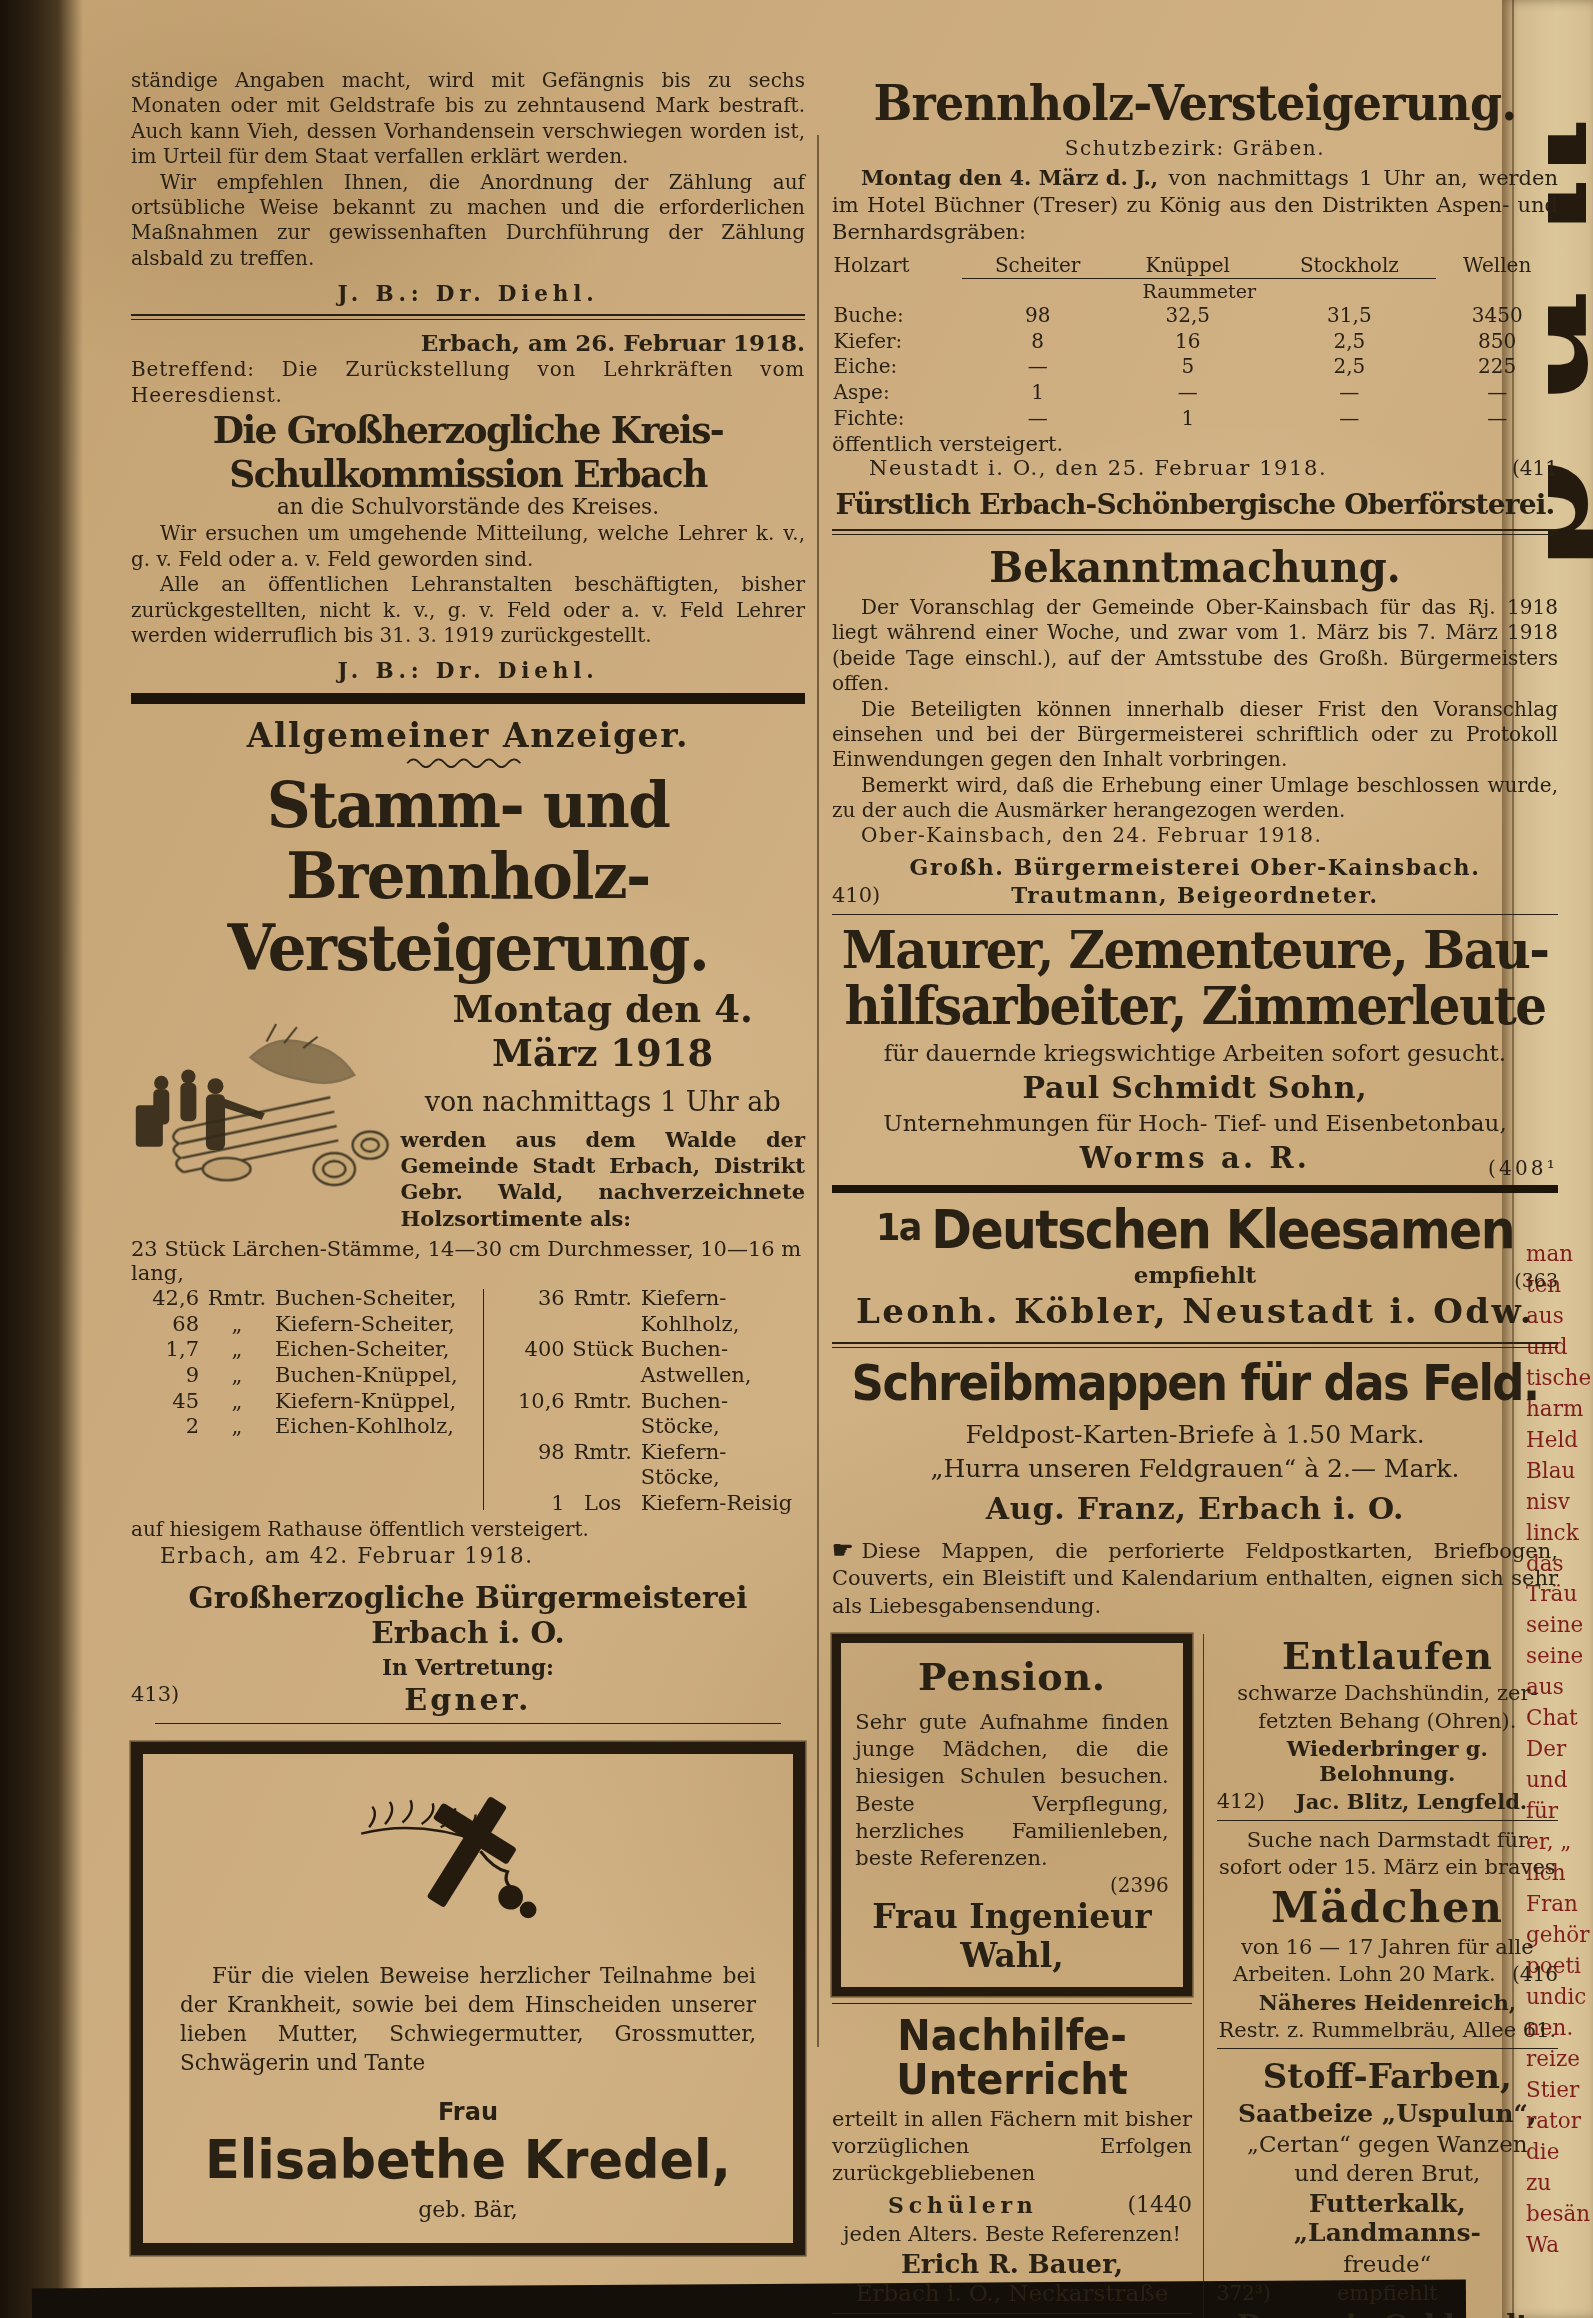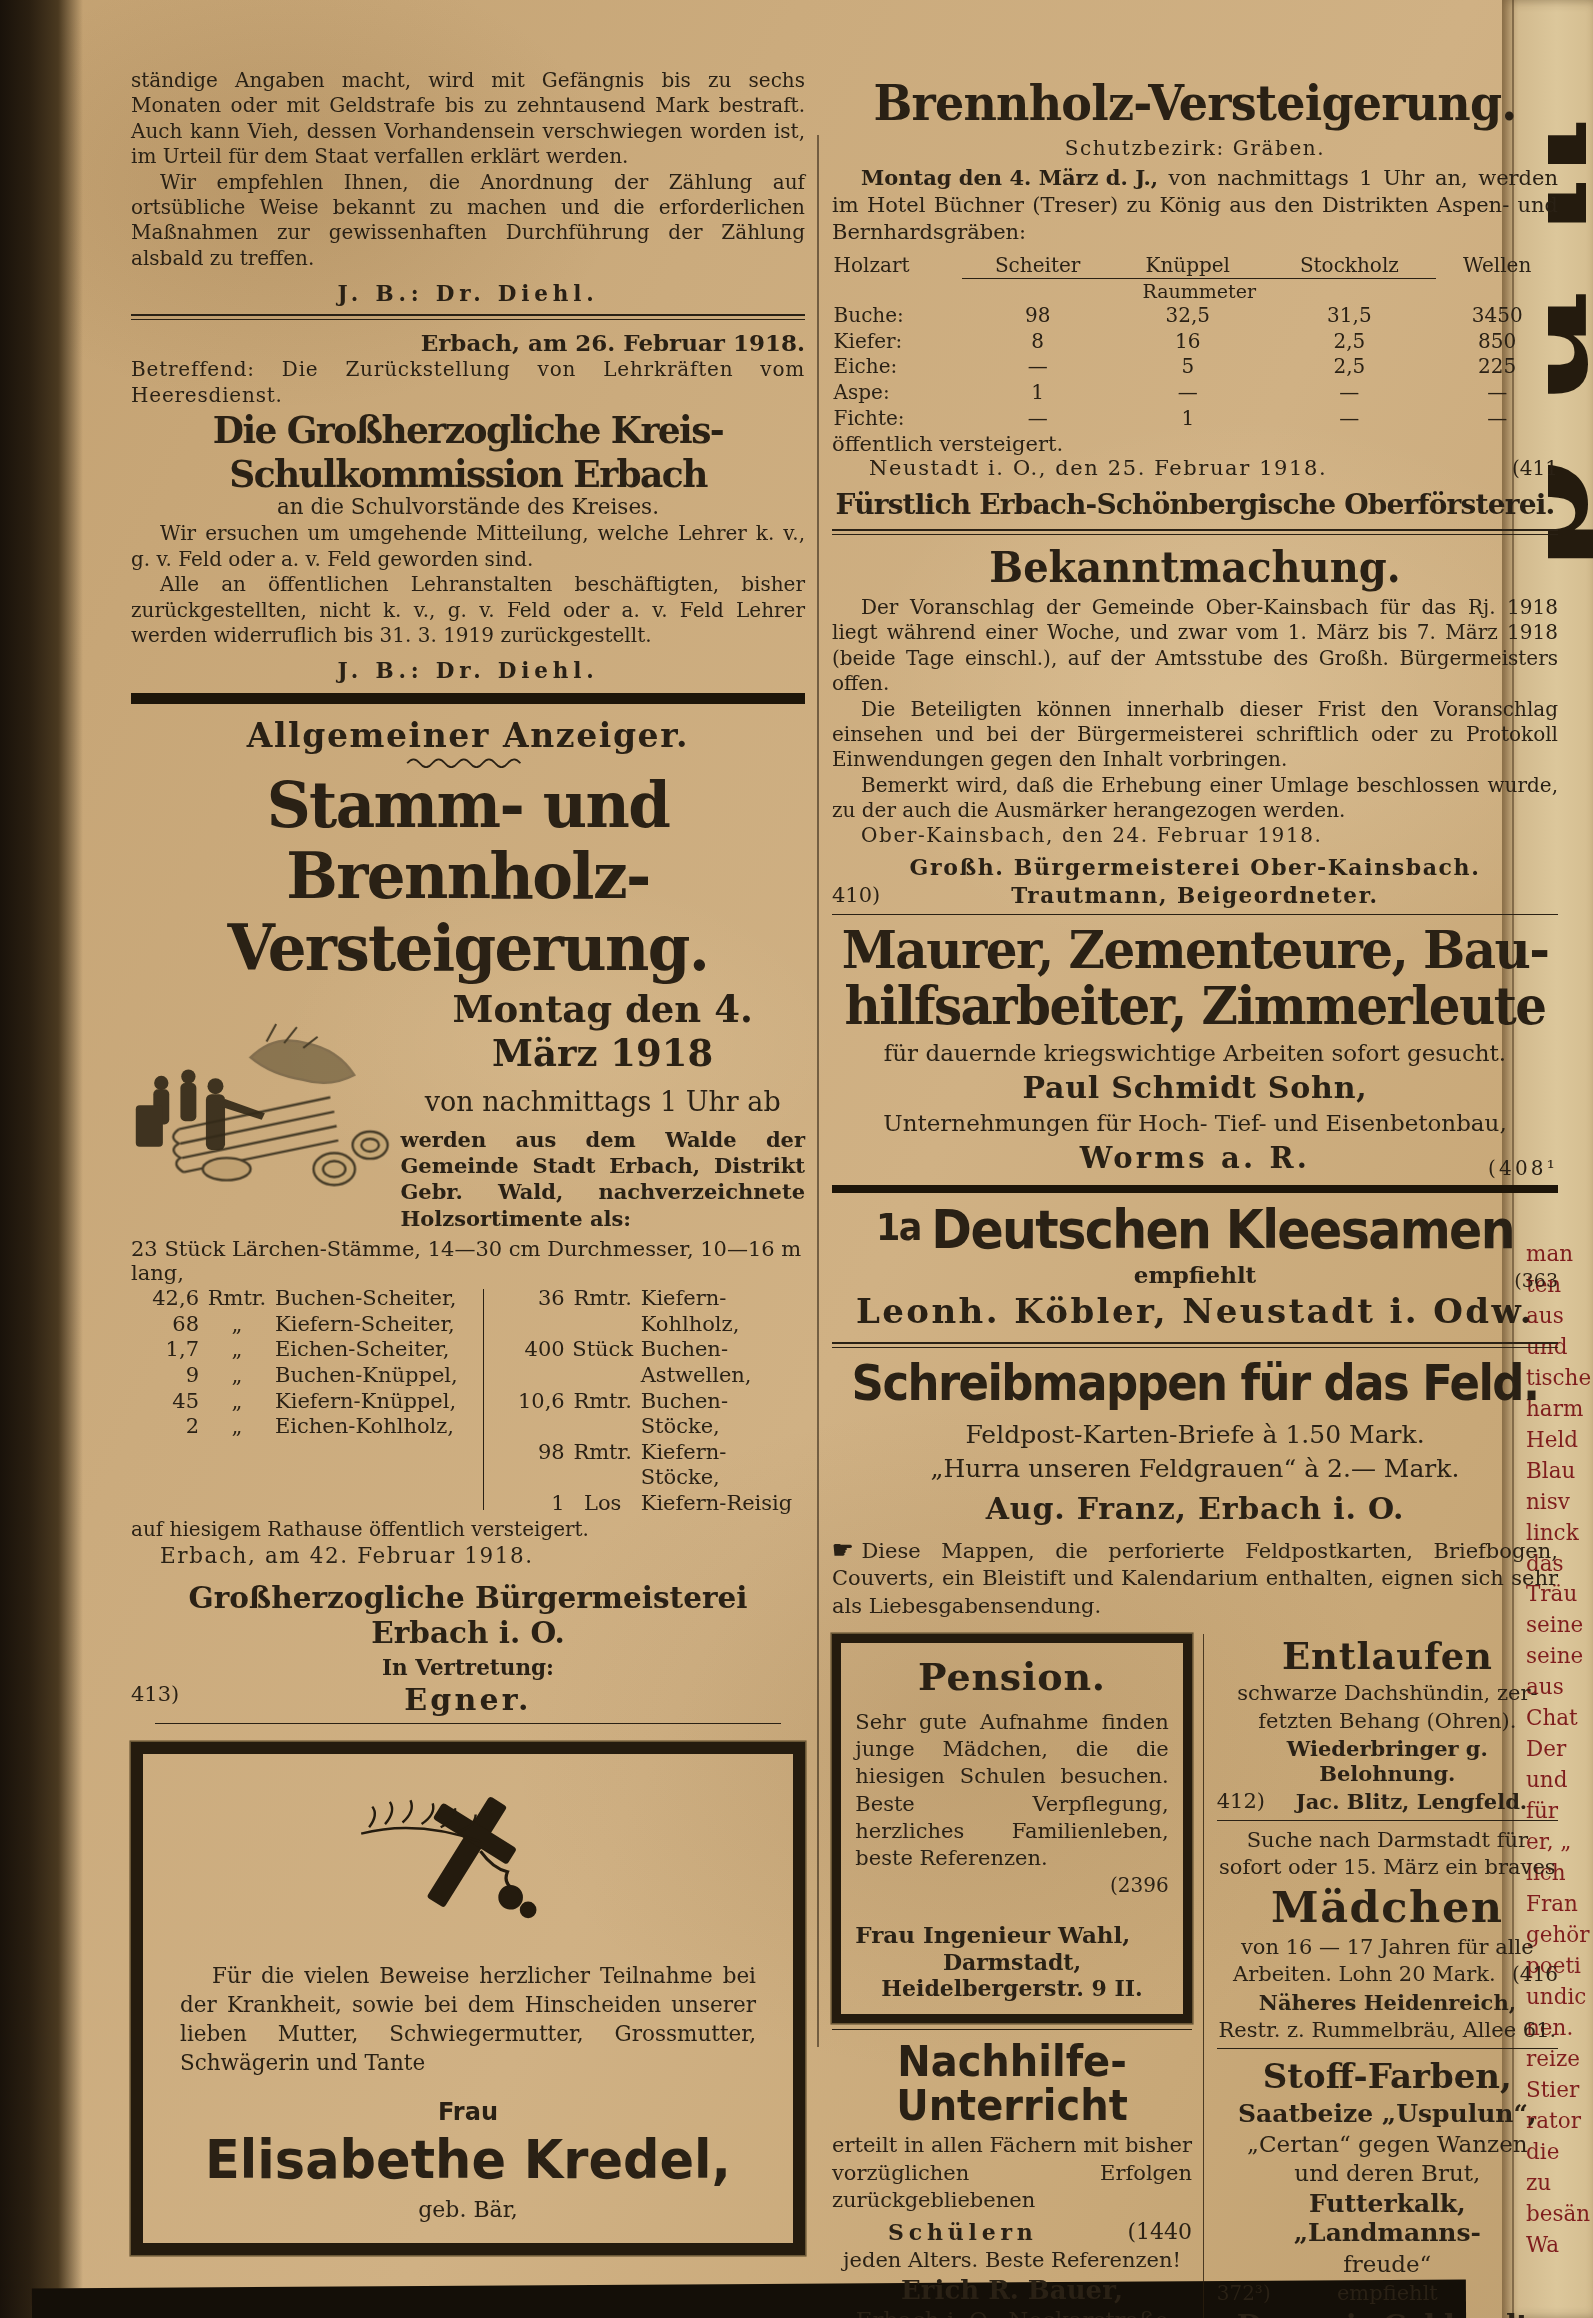--- a/index.html
+++ b/index.html
@@ -127,21 +127,21 @@
 
   #right-subcols{display:flex;margin-top:14.3px;}
   #sub-left{width:360px;flex:0 0 360px;padding-right:11px;}
   #sub-div{border-left:1.6px solid rgba(42,30,14,.8);}
   #sub-right{flex:1;padding-left:12.7px;}
 
   #pension-box{border:9.6px solid #241b0e;padding:11px 14.3px 12.7px;box-shadow:0 0 0 1.6px #6a5736;}
   #pension-title{font-size:38px;font-weight:bold;text-align:center;letter-spacing:0.8px;}
   #pension-body{font-size:21px;line-height:1.3;text-align:justify;margin-top:9.6px;position:relative;}
   #pension-num{display:block;text-align:right;font-size:20px;}
-  #pension-s1{font-size:23px;font-weight:bold;text-align:left;margin-top:24px;}
+  #pension-s1{font-size:33px;font-weight:bold;text-align:center;margin-top:0;}
   #pension-s2{font-size:22px;font-weight:bold;text-align:center;margin-top:1.6px;}
 
   .small-ad{margin-top:8px;}
   #nach-title{font-family:"DejaVu Sans",sans-serif;font-size:40px;font-weight:bold;text-align:center;line-height:1.06;margin-top:11px;transform:scaleY(1.05);}
   .ad-body{font-size:21px;line-height:1.3;text-align:justify;margin-top:6.4px;}
   .ad-line-c{font-size:21px;text-align:center;margin-top:3.2px;}
   #schuelern-row{display:flex;justify-content:space-between;font-size:22px;margin-top:4.8px;}
   #schuelern{font-weight:bold;letter-spacing:4.8px;padding-left:56px;}
   #erich{font-size:26px;font-weight:bold;text-align:center;margin-top:3.2px;}
   #erich-addr{font-size:23px;text-align:center;margin-top:1.6px;}
@@ -467,21 +467,20 @@
   </div>
 
   <div id="right-subcols">
     <div id="sub-left">
 
       <div id="pension-box">
         <div id="pension-title">Pension.</div>
         <div id="pension-body">Sehr gute Aufnahme finden junge Mädchen, die die hiesigen Schulen besuchen. Beste Verpflegung, herzliches Familienleben, beste Referenzen.</div>
         <span id="pension-num">(2396</span>
         <div id="pension-s1">Frau Ingenieur Wahl,</div>
-        <div id="pension-s2">Darmstadt, Heidelbergerstr. 9 II.</div>
       </div>
       <div class="rule-thin"></div>
 
       <div class="small-ad">
         <div id="nach-title"><span>Nachhilfe-</span><br><span>Unterricht</span></div>
         <div class="ad-body">erteilt in allen Fächern mit bisher vorzüglichen Erfolgen zurückgebliebenen</div>
         <div id="schuelern-row">
             <span id="schuelern">Schülern</span>
             <span>(1440</span>
           </div>

